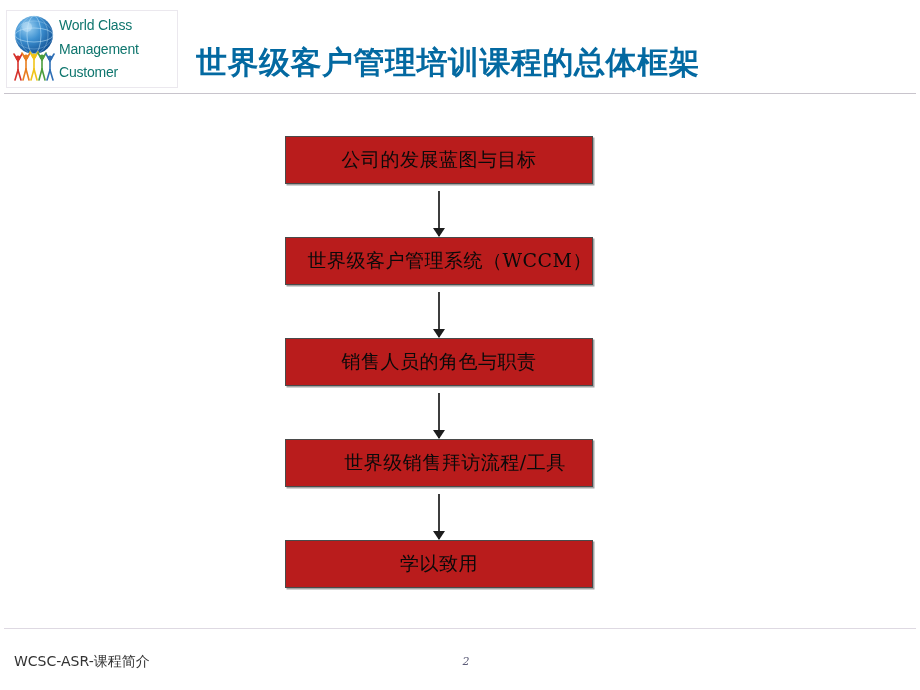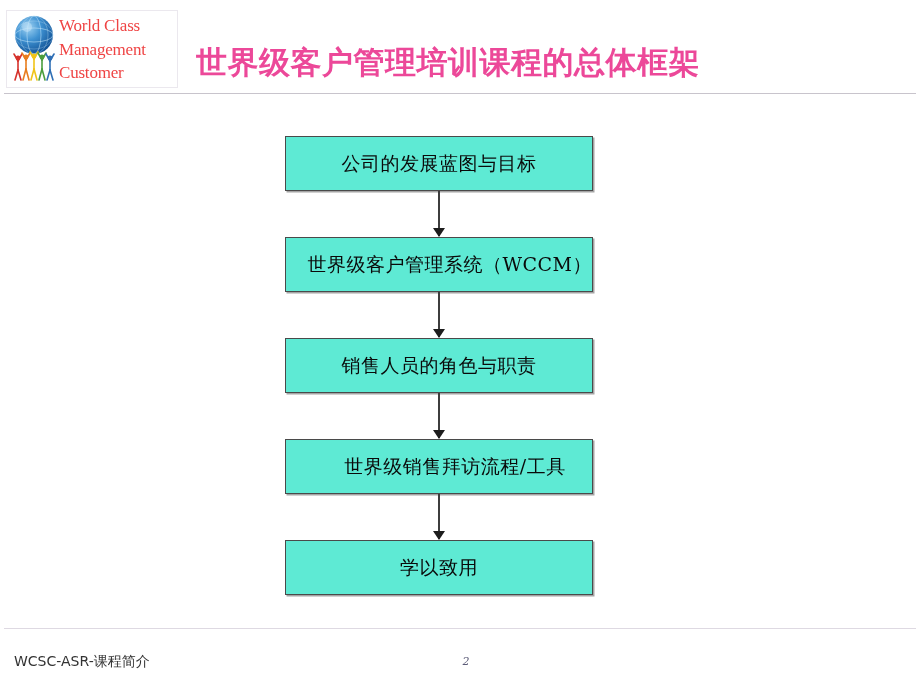--- a/index.html
+++ b/index.html
@@ -46,58 +46,58 @@
     left: 4px;
     top: 2px;
     width: 46px;
     height: 72px;
   }
   #logo-wordmark {
     position: absolute;
     left: 52px;
     top: 3px;
     width: 118px;
-    color: #ef4444;
-    font-family: Liberation Serif, serif;
-    font-size: 17px;
+    color: #0f766e;
+    font-family: Liberation Sans, sans-serif;
+    font-size: 14px;
     line-height: 23.5px;
     letter-spacing: -0.2px;
     white-space: nowrap;
   }
   #logo-wordmark span { display: block; }
 
   
   #page-title {
     position: absolute;
     left: 196px;
     top: 42px;
     width: 700px;
     font-family: "DejaVu Serif", "Liberation Serif", serif;
     font-size: 31px;
     font-weight: 700;
-    color: #ec4899;
+    color: #0369a1;
     letter-spacing: 0.5px;
     white-space: nowrap;
   }
 
   
   #flow-chart {
     position: absolute;
     left: 285px;
     top: 136px;
     width: 308px;
     height: 462px;
   }
   .flow-node {
     position: absolute;
     left: 0;
     width: 308px;
-    height: 55px;
+    height: 48px;
     box-sizing: border-box;
-    background: #5eead4;
+    background: #b91c1c;
     border: 1px solid #4a4a4a;
     box-shadow: 1.5px 1.5px 0 rgba(90,90,90,0.55);
     display: flex;
     align-items: center;
     justify-content: center;
   }
   .flow-node-label {
     font-family: "DejaVu Serif", "Liberation Serif", serif;
     font-size: 19px;
     font-weight: 400;

